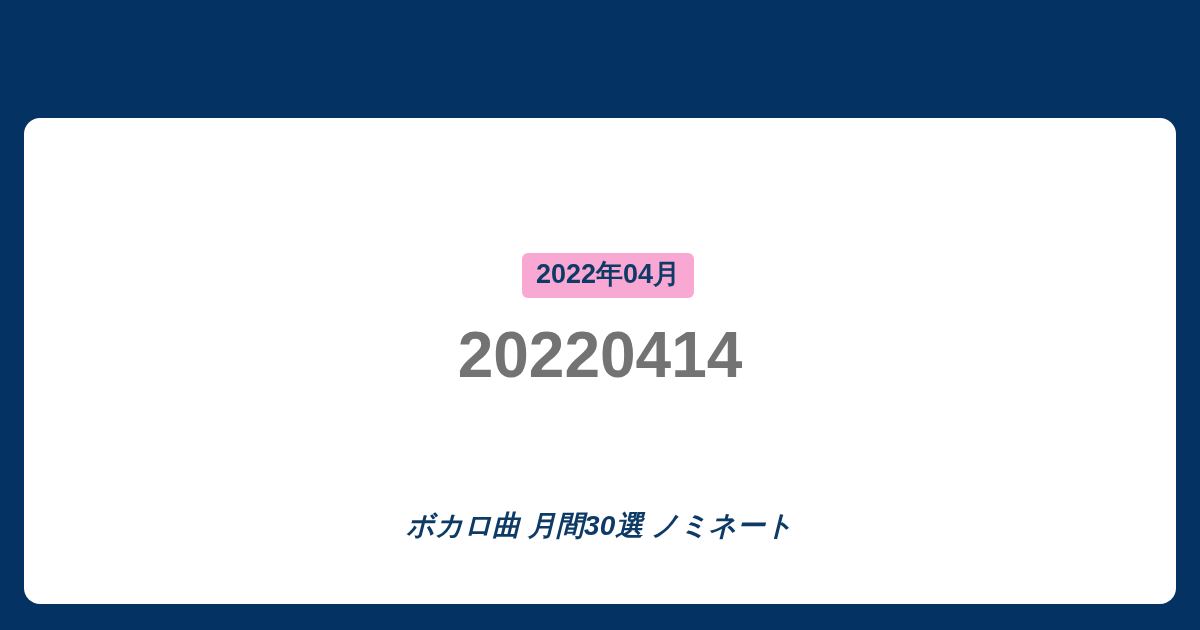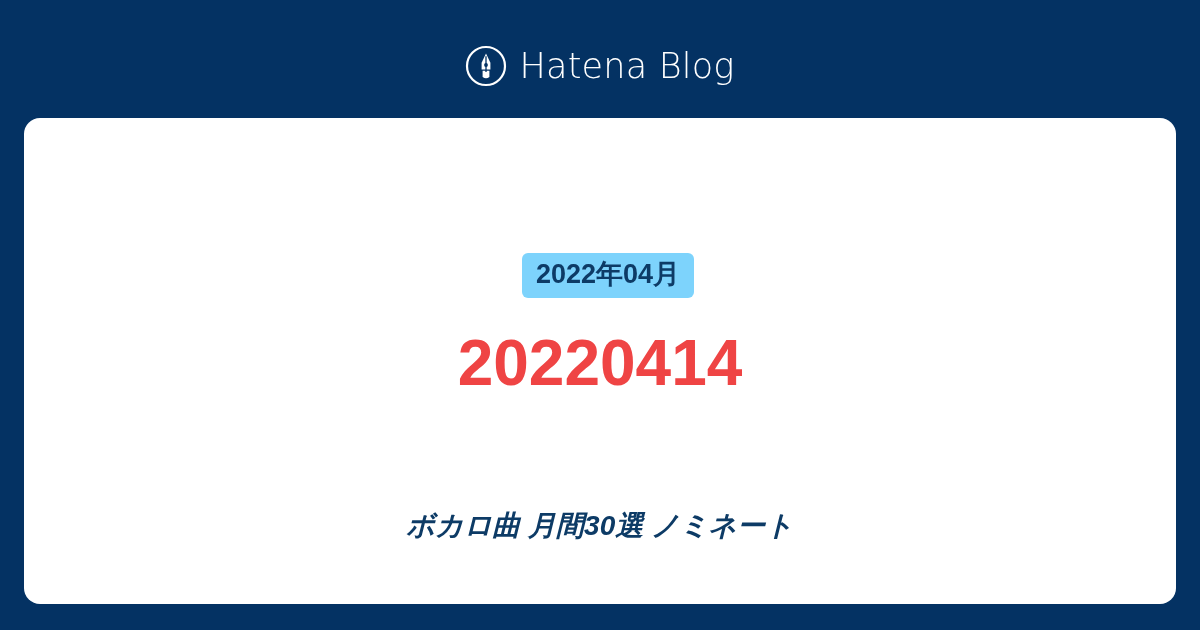--- a/index.html
+++ b/index.html
@@ -75,21 +75,21 @@
   .date-badge-row {
     position: absolute;
     top: 135px;
     left: 0;
     width: 100%;
     display: flex;
     justify-content: center;
   }
   .date-badge {
     display: inline-block;
-    background: #7dd3fc;
+    background: #f9a8d4;
     color: #0d3b66;
     font-size: 27px;
     font-weight: 700;
     line-height: 1;
     padding: 8px 14px 10px 14px;
     border-radius: 6px;
     white-space: nowrap;
     margin-left: 16px;
   }
 
@@ -98,27 +98,27 @@
     position: absolute;
     top: 196px;
     left: 0;
     width: 100%;
     display: flex;
     justify-content: center;
     padding: 0 40px;
     box-sizing: border-box;
   }
   .entry-title {
-    color: #ef4444;
+    color: #737373;
     font-size: 64px;
     font-weight: 700;
     line-height: 1.18;
     letter-spacing: 0px;
     text-align: center;
-    margin: 12px;
+    margin: 4px;
     white-space: nowrap;
   }
 
   
   .blog-name-row {
     position: absolute;
     top: 390px;
     left: 0;
     width: 100%;
     display: flex;
@@ -135,30 +135,20 @@
     text-align: center;
     margin: 0;
     white-space: nowrap;
   }
 </style>
 </head>
 <body>
 
 <div class="og-canvas">
 
-  <div class="brand-header">
-    <svg class="brand-mark" viewBox="0 0 42 42" aria-hidden="true">
-      <circle cx="21" cy="21" r="19" fill="none" stroke="#ffffff" stroke-width="2.2"></circle>
-      <path d="M21 8.5 L25.4 17.8 L25.4 24.6 L16.6 24.6 L16.6 17.8 Z" fill="#ffffff"></path>
-      <path d="M17.6 25.8 L24.4 25.8 L24.4 32.0 Q21 34.4 17.6 32.0 Z" fill="#ffffff"></path>
-      <path d="M21 11.2 L21 27.0" stroke="#043263" stroke-width="1.3" fill="none"></path>
-      <circle cx="21" cy="20.0" r="1.9" fill="#043263"></circle>
-    </svg>
-    <span class="brand-name">Hatena Blog</span>
-  </div>
 
   <div class="entry-card">
     <div class="card-inner">
 
       <div class="date-badge-row">
         <span class="date-badge">2022年04月</span>
       </div>
 
       <div class="entry-title-row">
         <h1 class="entry-title">20220414</h1>

